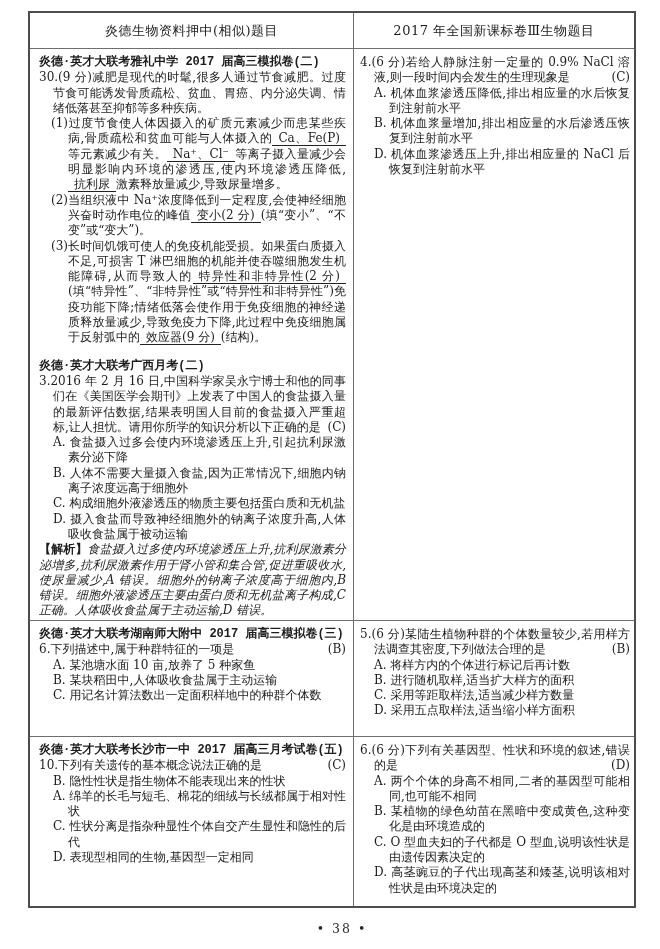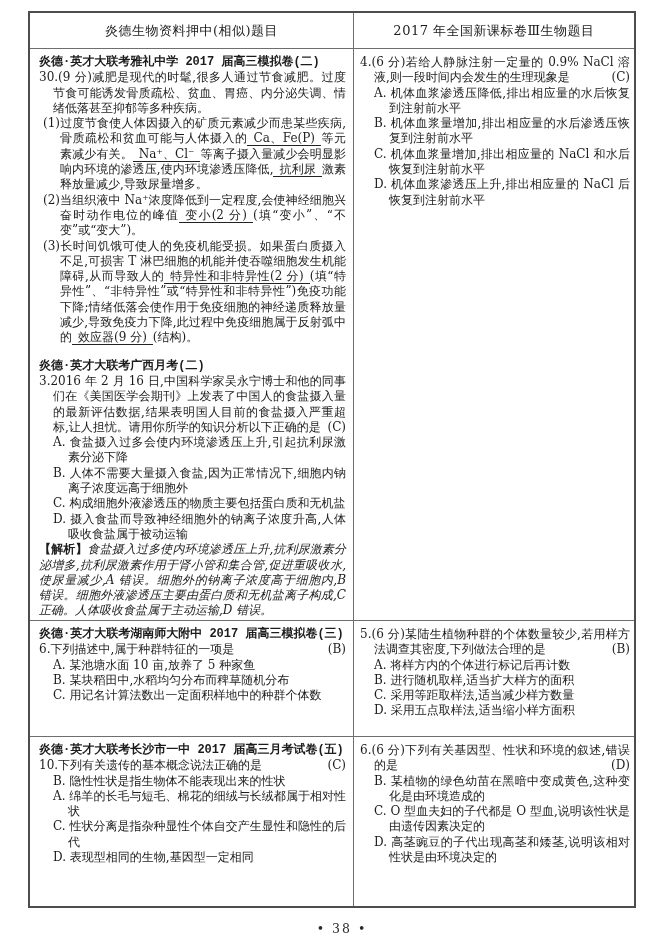--- a/index.html
+++ b/index.html
@@ -32,21 +32,21 @@
   .para {
     font-size:12px; line-height:15.3px; text-align:justify;
   }
   .para::after { content:""; display:block; clear:both; height:0; }
   .p-source {
     font-weight:bold;
     font-family:Liberation Mono, monospace;
     font-size:12px; text-align:left;
   }
   .p-q   { padding-left:14px; text-indent:-14px; }
-  .p-sub { margin-left:4px; padding-left:17px; text-indent:-17px; }
+  .p-sub { margin-left:12px; padding-left:17px; text-indent:-17px; }
   .p-opt { margin-left:14px; padding-left:15px; text-indent:-15px; }
   .p-ana { font-style:italic; }
   .p-ana .bold {
     font-weight:bold; font-style:normal;
     font-family:"DejaVu Sans","Liberation Sans",sans-serif;
   }
   .blank {
     border-bottom:1px solid #222; padding:0 6px; white-space:nowrap;
   }
   .ans { float:right; text-indent:0; }
@@ -81,32 +81,31 @@
             <div class="para p-opt">C. 构成细胞外液渗透压的物质主要包括蛋白质和无机盐</div>
             <div class="para p-opt">D. 摄入食盐而导致神经细胞外的钠离子浓度升高,人体吸收食盐属于被动运输</div>
             <div class="para p-ana"><span class="bold">【解析】</span>食盐摄入过多使内环境渗透压上升,抗利尿激素分泌增多,抗利尿激素作用于肾小管和集合管,促进重吸收水,使尿量减少,A 错误。细胞外的钠离子浓度高于细胞内,B 错误。细胞外液渗透压主要由蛋白质和无机盐离子构成,C 正确。人体吸收食盐属于主动运输,D 错误。</div>
           </div>
         </div>
       <div class="c-right">
           <div class="block">
             <div class="para p-q">4.(6 分)若给人静脉注射一定量的 0.9% NaCl 溶液,则一段时间内会发生的生理现象是<span class="ans">(C)</span></div>
             <div class="para p-opt">A. 机体血浆渗透压降低,排出相应量的水后恢复到注射前水平</div>
             <div class="para p-opt">B. 机体血浆量增加,排出相应量的水后渗透压恢复到注射前水平</div>
-            <div class="para p-opt">C. 机体血浆量增加,排出相应量的 NaCl 和水后恢复到注射前水平</div>
             <div class="para p-opt">D. 机体血浆渗透压上升,排出相应量的 NaCl 后恢复到注射前水平</div>
           </div>
         </div>
     </div>
     <div class="t-row" id="row2">
       <div class="c-left">
           <div class="block">
             <div class="para p-source">炎德·英才大联考湖南师大附中 2017 届高三模拟卷(三)</div>
             <div class="para p-q">6.下列描述中,属于种群特征的一项是<span class="ans">(B)</span></div>
             <div class="para p-opt">A. 某池塘水面 10 亩,放养了 5 种家鱼</div>
-            <div class="para p-opt">B. 某块稻田中,水稻均匀分布而稗草随机分布</div>
+            <div class="para p-opt">B. 某块稻田中,人体吸收食盐属于主动运输</div>
             <div class="para p-opt">C. 用记名计算法数出一定面积样地中的种群个体数</div>
           </div>
         </div>
       <div class="c-right">
           <div class="block">
             <div class="para p-q">5.(6 分)某陆生植物种群的个体数量较少,若用样方法调查其密度,下列做法合理的是<span class="ans">(B)</span></div>
             <div class="para p-opt">A. 将样方内的个体进行标记后再计数</div>
             <div class="para p-opt">B. 进行随机取样,适当扩大样方的面积</div>
             <div class="para p-opt">C. 采用等距取样法,适当减少样方数量</div>
             <div class="para p-opt">D. 采用五点取样法,适当缩小样方面积</div>
@@ -120,20 +119,21 @@
             <div class="para p-q">10.下列有关遗传的基本概念说法正确的是<span class="ans">(C)</span></div>
             <div class="para p-opt">B. 隐性性状是指生物体不能表现出来的性状</div>
             <div class="para p-opt">A. 绵羊的长毛与短毛、棉花的细绒与长绒都属于相对性状</div>
             <div class="para p-opt">C. 性状分离是指杂种显性个体自交产生显性和隐性的后代</div>
             <div class="para p-opt">D. 表现型相同的生物,基因型一定相同</div>
           </div>
         </div>
       <div class="c-right">
           <div class="block">
             <div class="para p-q">6.(6 分)下列有关基因型、性状和环境的叙述,错误的是<span class="ans">(D)</span></div>
+            <div class="para p-opt">A. 两个个体的身高不相同,二者的基因型可能相同,也可能不相同</div>
             <div class="para p-opt">B. 某植物的绿色幼苗在黑暗中变成黄色,这种变化是由环境造成的</div>
             <div class="para p-opt">C. O 型血夫妇的子代都是 O 型血,说明该性状是由遗传因素决定的</div>
             <div class="para p-opt">D. 高茎豌豆的子代出现高茎和矮茎,说明该相对性状是由环境决定的</div>
           </div>
         </div>
     </div>
   </div>
   <div class="page-num">• 38 •</div>
 </div>
 

